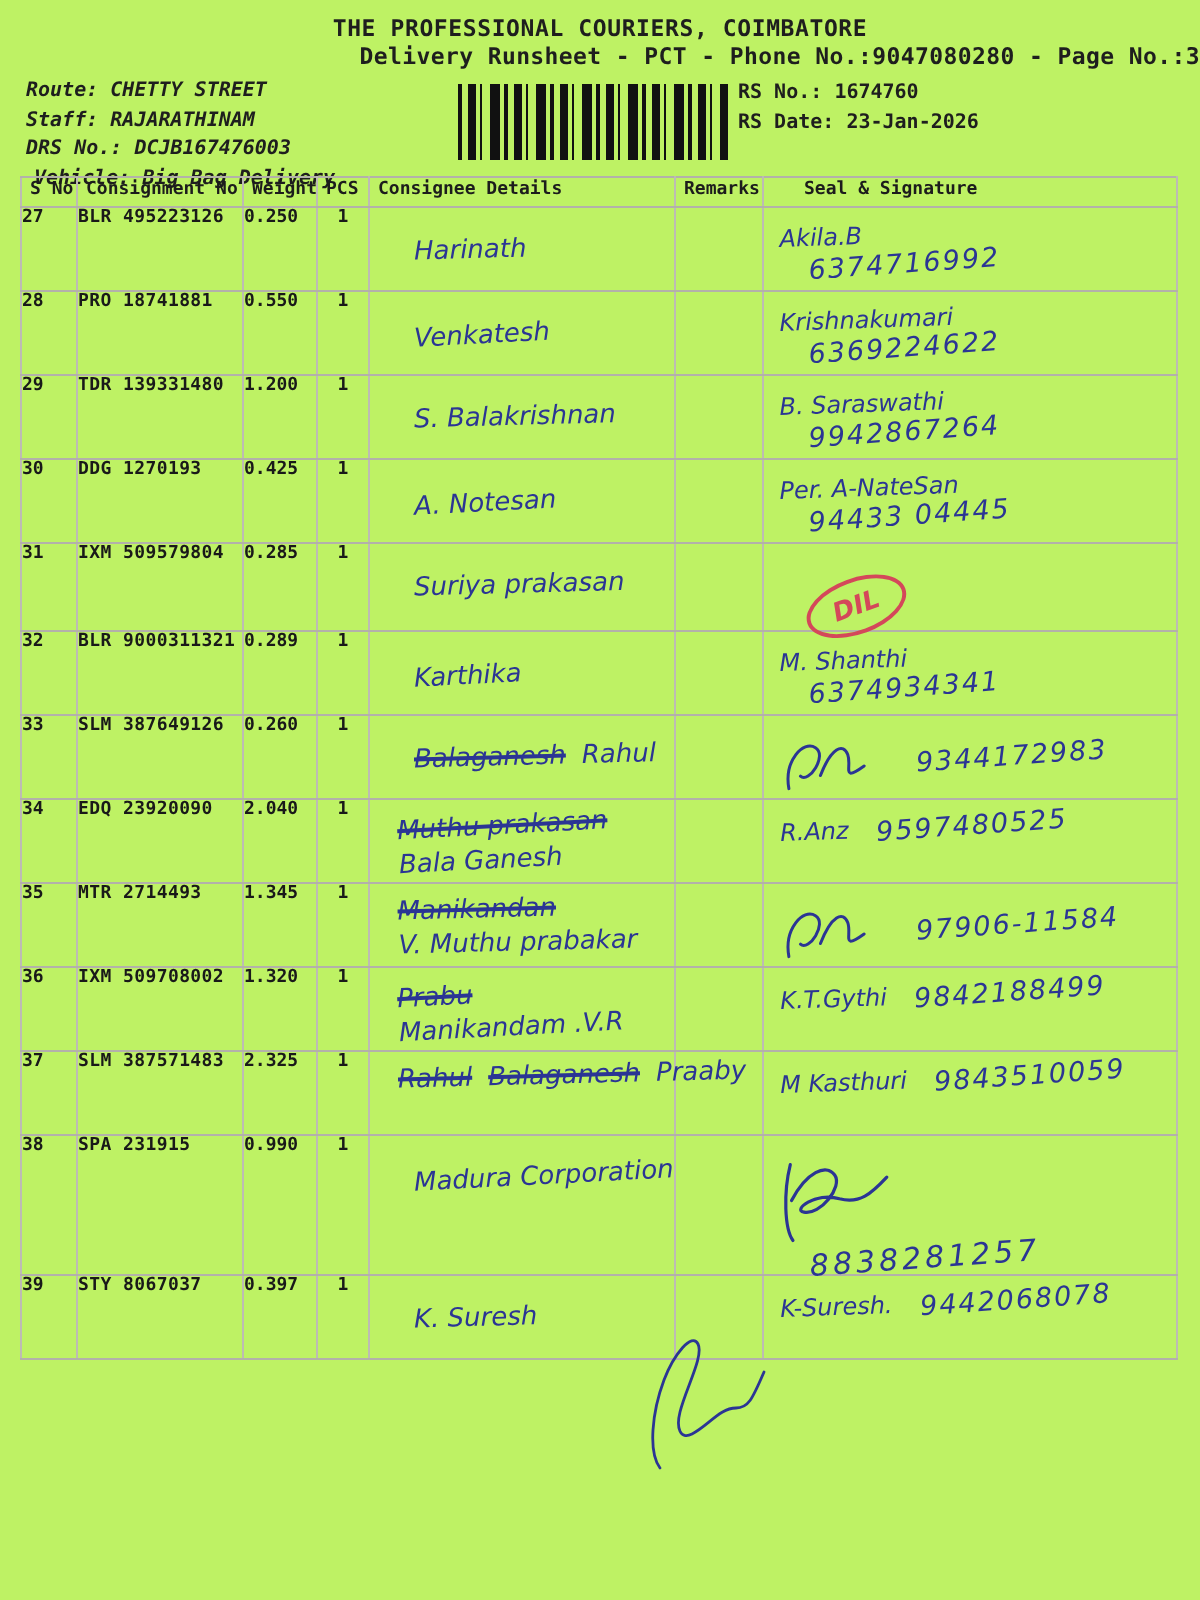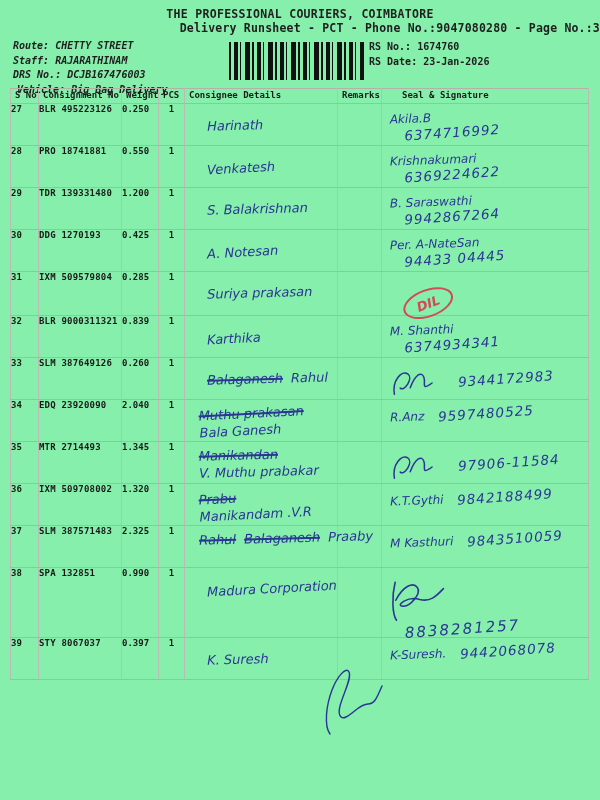--- a/index.html
+++ b/index.html
@@ -1,16 +1,16 @@
 <!DOCTYPE html>
 <html><head>
 <meta charset="utf-8">
 <style>
   html,body{margin:0;padding:0;background:#d9d7d2;}
-  .page{position:relative;width:600px;height:800px;background:#86efac;overflow:hidden;
+  .page{position:relative;width:600px;height:800px;background:#bef264;overflow:hidden;
         font-family:"DejaVu Sans Mono", monospace;color:#1e1e1e;}
   
   .doc-title{position:absolute;top:7px;left:0;width:100%;text-align:center;
              font-size:11.5px;font-weight:bold;letter-spacing:.3px;}
   .doc-subtitle{position:absolute;top:21px;left:0;width:100%;text-align:right;
                 font-size:11.5px;font-weight:bold;letter-spacing:.2px;}
   .meta-left{position:absolute;top:39px;left:13px;font-size:10px;font-weight:bold;line-height:14.5px;font-style:italic;}
   .meta-left .vehicle{padding-left:4px;}
   .meta-right{position:absolute;top:39px;left:369px;font-size:10px;font-weight:bold;line-height:15px;}
   .barcode{position:absolute;top:42px;left:229px;width:135px;height:38px;
@@ -150,21 +150,21 @@
             <div class="hw"><span>Suriya prakasan</span></div>
           </td>
           <td></td>
           <td>
             <div class="sig"><span class="stamp">DIL</span></div>
           </td>
         </tr>
         <tr>
           <td class="print sno">32</td>
           <td class="print consg">BLR 9000311321</td>
-          <td class="print wt">0.839</td>
+          <td class="print wt">0.289</td>
           <td class="print pcs">1</td>
           <td>
             <div class="hw"><span>Karthika</span></div>
           </td>
           <td></td>
           <td>
             <div class="sig"><span>M. Shanthi</span><br><span class="phone">6374934341</span></div>
           </td>
         </tr>
         <tr>
@@ -239,21 +239,21 @@
           <td>
             <div class="hw two"><span class="struck">Rahul</span><span class="struck">Balaganesh</span><span>Praaby</span></div>
           </td>
           <td></td>
           <td>
             <div class="sig"><span>M Kasthuri</span><span class="phone">9843510059</span></div>
           </td>
         </tr>
         <tr>
           <td class="print sno">38</td>
-          <td class="print consg">SPA 132851</td>
+          <td class="print consg">SPA 231915</td>
           <td class="print wt">0.990</td>
           <td class="print pcs">1</td>
           <td>
             <div class="hw"><span>Madura Corporation</span></div>
           </td>
           <td></td>
           <td>
             <div class="sig">
   <span class="squiggle">
     <svg width="58" height="46" viewBox="0 0 58 46">

